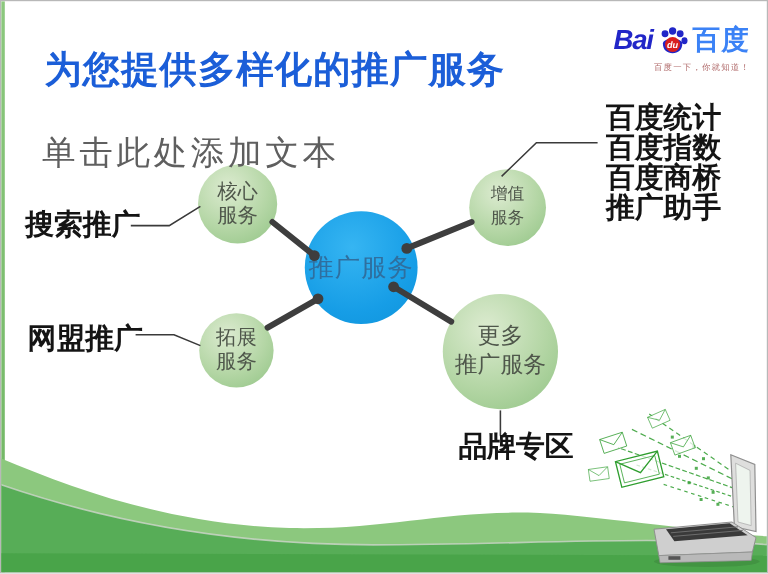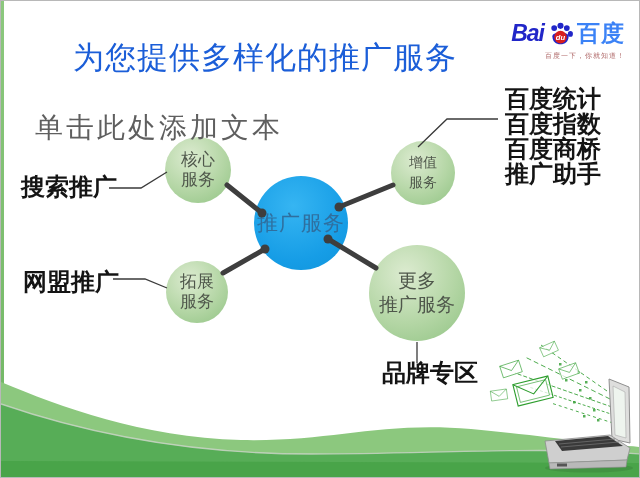--- a/index.html
+++ b/index.html
@@ -12,22 +12,22 @@
     background:linear-gradient(180deg,#8cc87e,#6fb562);z-index:1;}
   
   .logo{position:absolute;top:17px;right:14px;z-index:6;text-align:right;}
   .logo-row{display:flex;align-items:center;justify-content:flex-end;gap:2px;}
   .logo-bai{font-family:"Liberation Sans",sans-serif;font-weight:bold;font-style:italic;
     font-size:23px;color:#2126c8;letter-spacing:-1px;}
   .logo-cn{font-weight:bold;font-size:23px;color:#3b82f6;letter-spacing:1px;}
   .logo-paw{width:27px;height:27px;margin:0 1px;}
   .logo-slogan{font-size:7px;color:#b06a6a;letter-spacing:1px;margin-top:2px;
     font-family:"Liberation Sans",sans-serif;}
-  .title{position:absolute;left:36px;top:36px;font-size:31px;font-weight:normal;
-    color:#1b5ed8;letter-spacing:1px;z-index:6;white-space:nowrap;margin-left:36px;}
+  .title{position:absolute;left:36px;top:36px;font-size:31px;font-weight:bold;
+    color:#1b5ed8;letter-spacing:1px;z-index:6;white-space:nowrap;}
   .placeholder{position:absolute;left:34px;top:108px;font-size:28px;color:#5f5f5f;
     letter-spacing:3px;z-index:6;white-space:nowrap;}
   
   .node{position:absolute;border-radius:50%;display:flex;flex-direction:column;
     align-items:center;justify-content:center;text-align:center;z-index:3;
     color:#4f574b;font-weight:normal;}
   .node-green{background:radial-gradient(circle at 38% 30%, #dcebd0 0%, #b4d6a5 55%, #90c383 100%);text-align:right;}
   .node-center{left:253px;top:175px;width:94px;height:94px;
     background:radial-gradient(circle at 42% 32%, #36b5f2 0%, #169de6 65%, #0f93da 100%);
     color:#2f6f9f;font-size:21px;letter-spacing:1px;z-index:3;}

